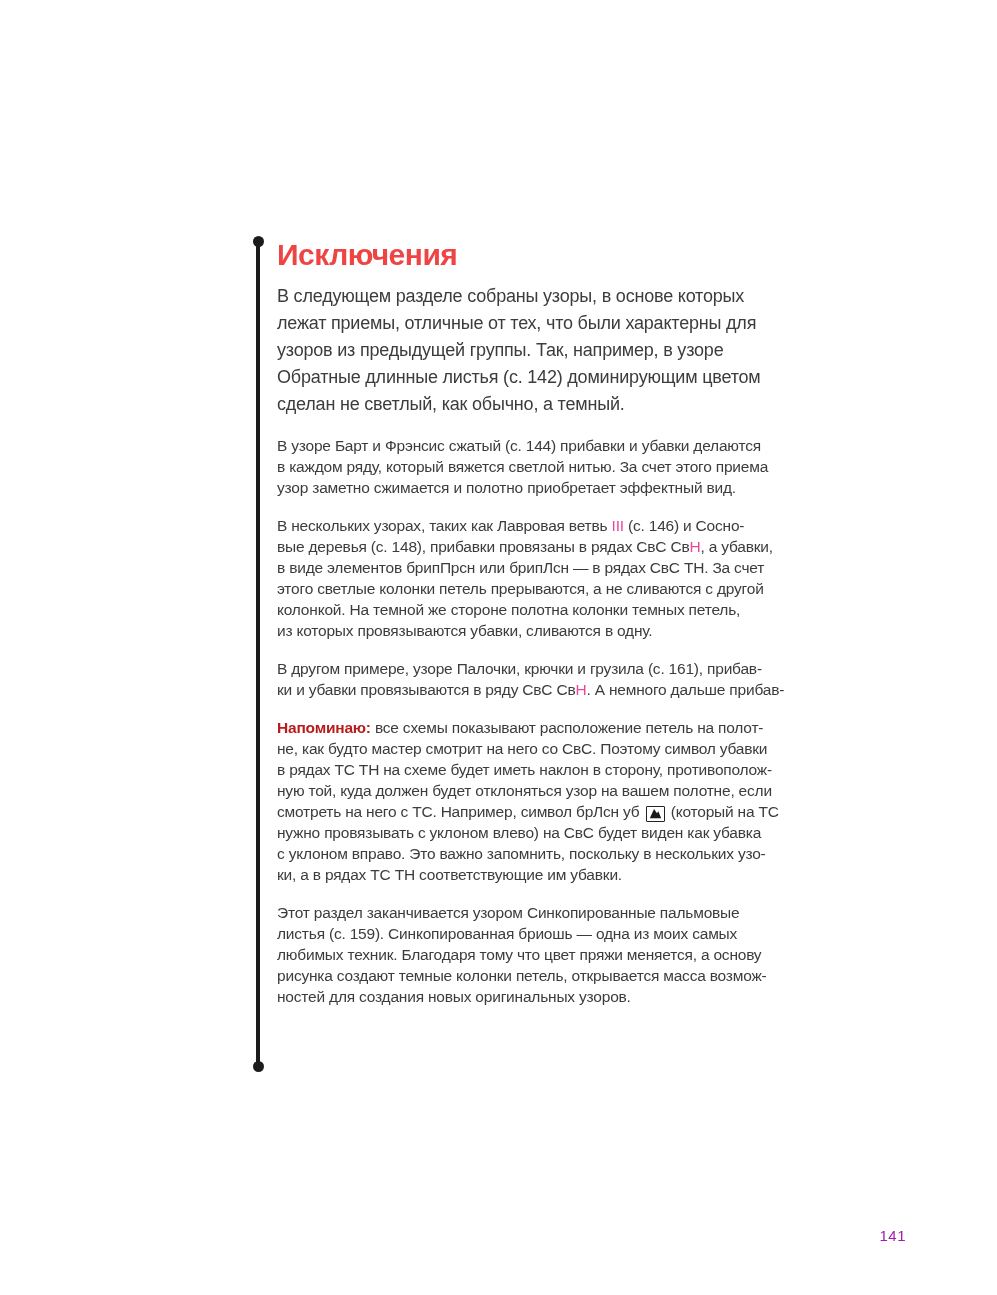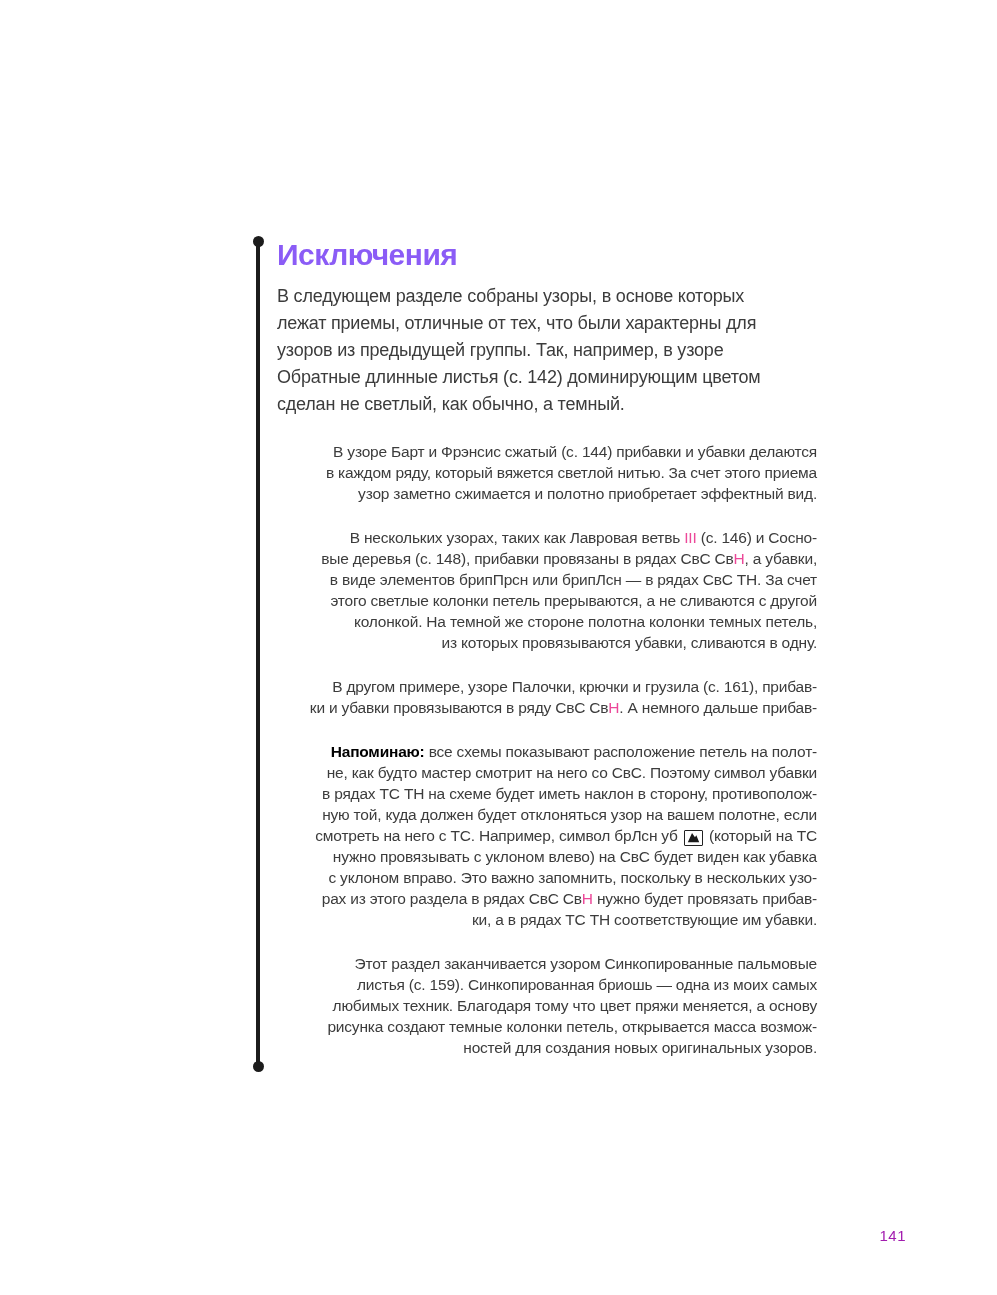--- a/index.html
+++ b/index.html
@@ -39,36 +39,35 @@
     left: 277px;
     top: 238px;
     width: 540px;
     letter-spacing: -0.2px;
   }
   h1.heading {
     margin: 0;
     font-size: 30px;
     line-height: 34px;
     font-weight: 700;
-    color: #8b5cf6;
+    color: #ef4444;
     letter-spacing: -0.5px;
   }
   .intro {
     margin-top: 11px;
     font-size: 18px;
     line-height: 27px;
   }
   .para {
-    margin-top: 23px;
+    margin-top: 17px;
     font-size: 15.5px;
     line-height: 21px;
-    text-align: right;
   }
   .line { display: block; white-space: nowrap; }
-  .bold { font-weight: 700; color: #000000; }
+  .bold { font-weight: 700; color: #b91c1c; }
   .muted { color: #ec4899; }
   .sym {
     display: inline-block;
     width: 17px;
     height: 14px;
     border: 1.6px solid #222;
     border-radius: 1px;
     background: #fff;
     vertical-align: -2px;
     margin: 0 2px;
@@ -121,21 +120,20 @@
         <div class="para">
           <span class="line"><span class="bold">Напоминаю:</span><span> все схемы показывают расположение петель на полот-</span></span>
           <span class="line"><span>не, как будто мастер смотрит на него со СвС. Поэтому символ убавки</span></span>
           <span class="line"><span>в рядах ТС ТН на схеме будет иметь наклон в сторону, противополож-</span></span>
           <span class="line"><span>ную той, куда должен будет отклоняться узор на вашем полотне, если</span></span>
           <span class="line"><span>смотреть на него с ТС. Например, символ брЛсн уб </span><span class="sym"><svg viewBox="0 0 14 12" width="13" height="11">
                 <polygon points="0.8,11.2 5.4,1 8.6,5.6 10.1,3.6 13.2,11.2" fill="#1a1a1a"></polygon>
               </svg></span><span> (который на ТС</span></span>
           <span class="line"><span>нужно провязывать с уклоном влево) на СвС будет виден как убавка</span></span>
           <span class="line"><span>с уклоном вправо. Это важно запомнить, поскольку в нескольких узо-</span></span>
-          <span class="line"><span>рах из этого раздела в рядах СвС Св</span><span class="muted">Н</span><span> нужно будет провязать прибав-</span></span>
           <span class="line"><span>ки, а в рядах ТС ТН соответствующие им убавки.</span></span>
         </div>
         <div class="para">
           <span class="line"><span>Этот раздел заканчивается узором Синкопированные пальмовые</span></span>
           <span class="line"><span>листья (с. 159). Синкопированная бриошь — одна из моих самых</span></span>
           <span class="line"><span>любимых техник. Благодаря тому что цвет пряжи меняется, а основу</span></span>
           <span class="line"><span>рисунка создают темные колонки петель, открывается масса возмож-</span></span>
           <span class="line"><span>ностей для создания новых оригинальных узоров.</span></span>
         </div>
       </div>

